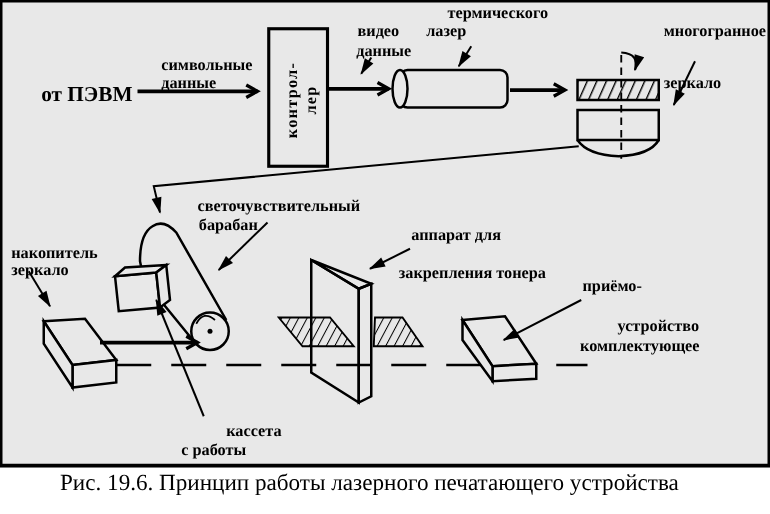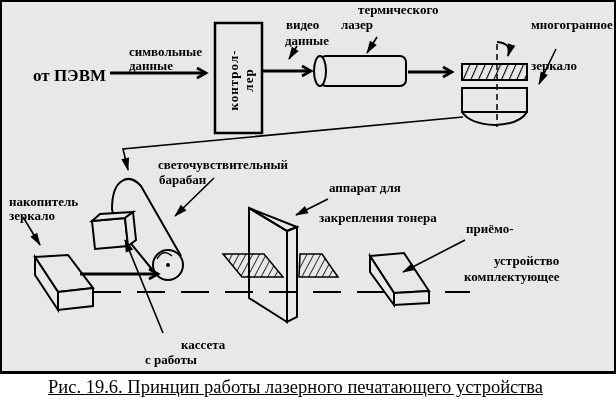--- a/index.html
+++ b/index.html
@@ -7,21 +7,21 @@
           font-family:"Liberation Serif","DejaVu Serif",serif;}
   .diagram{position:absolute;left:0;top:0;width:616px;height:374px;background:#e8e8e8;
            border-top:2px solid #000;border-left:2px solid #000;border-right:2px solid #000;
            border-bottom:3px solid #000;box-sizing:border-box;}
   .art{position:absolute;left:0;top:0;}
   .lbl{position:absolute;font-weight:bold;font-size:13px;line-height:13px;color:#000;white-space:nowrap;}
   .big{font-size:17px;line-height:17px;}
   .ctrl-text{position:absolute;left:183px;top:63px;width:111px;height:30px;
              transform:rotate(-90deg);transform-origin:center;
              font-weight:bold;font-size:13px;line-height:15px;text-align:center;letter-spacing:1px;}
-  .caption{position:absolute;left:48px;top:377px;font-size:18.5px;line-height:20px;color:#000;white-space:nowrap;text-decoration:underline;}
+  .caption{position:absolute;left:48px;top:377px;font-size:18.5px;line-height:20px;color:#000;white-space:nowrap;}
 </style>
 </head>
 <body>
 
 <div class="screen">
   <div class="diagram">
 
     <svg class="art" width="612" height="369" viewBox="2 2 612 369">
       <defs>
         <pattern id="hatchMirror" patternUnits="userSpaceOnUse" width="7" height="7" patternTransform="rotate(24)">

